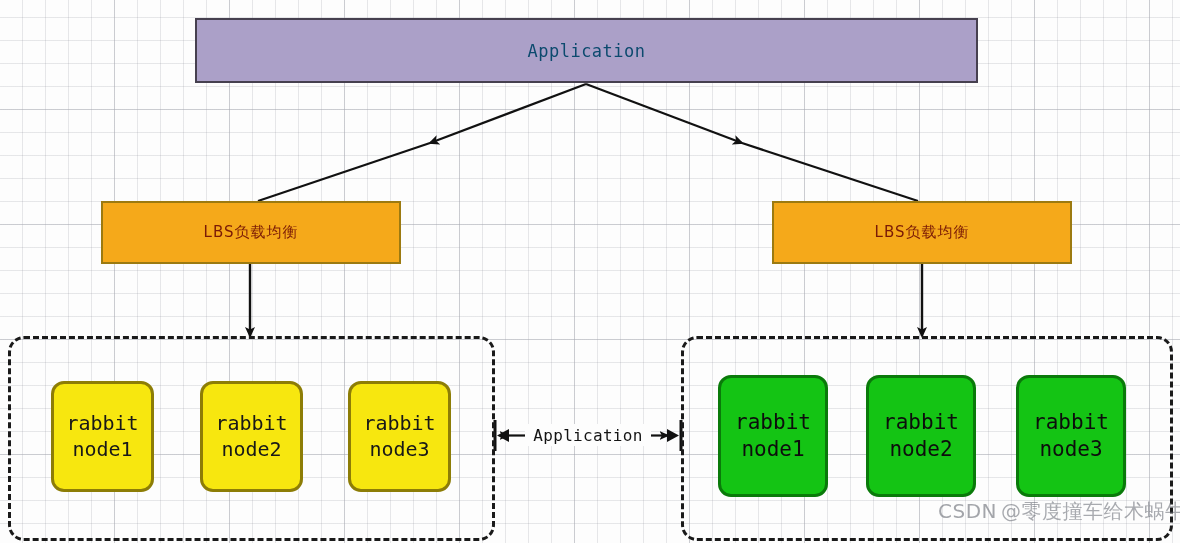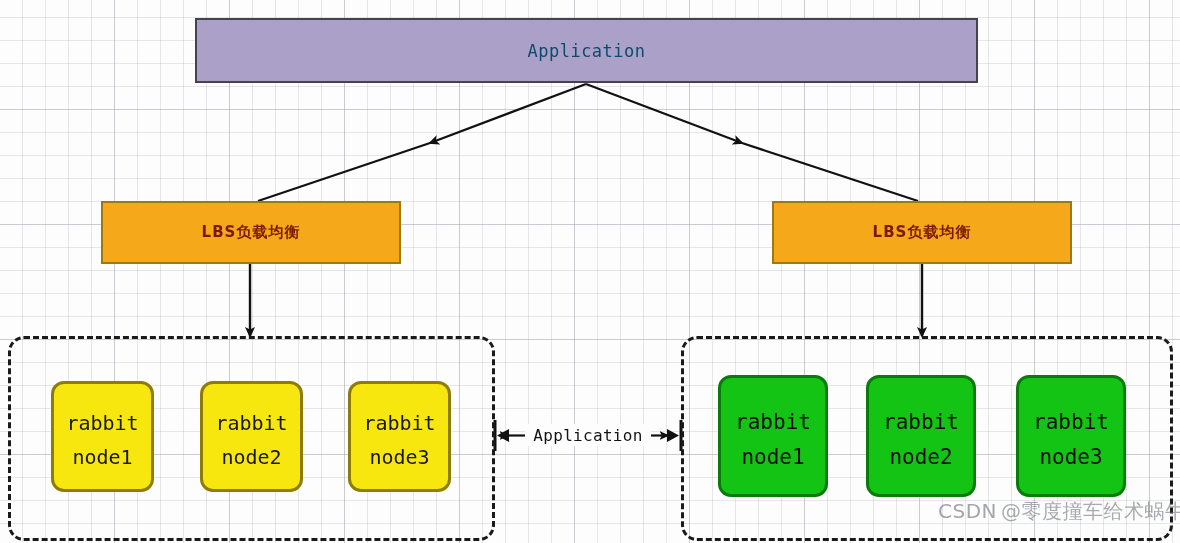--- a/index.html
+++ b/index.html
@@ -44,21 +44,21 @@
     position:absolute;top:201px;width:300px;height:63px;
     background:#f5a91a;
     border:2px solid #9c7a10;
     box-sizing:border-box;
     display:flex;align-items:center;justify-content:center;
   }
   .lbs-box.left{left:101px;}
   .lbs-box.right{left:772px;}
   .lbs-label{
     font-family:"DejaVu Sans", sans-serif;
-    font-size:15px;font-weight:bold;color:#7a1a06;letter-spacing:1px;
+    font-size:15px;font-weight:normal;color:#7a1a06;letter-spacing:1px;
   }
 
   
   .cluster{
     position:absolute;top:336px;height:205px;
     border:3px dashed #1a1a1a;
     border-radius:16px;
     box-sizing:border-box;
   }
   .cluster.left{left:8px;width:487px;}
@@ -66,21 +66,21 @@
 
   
   .node{
     position:absolute;
     box-sizing:border-box;
     display:flex;flex-direction:column;
     align-items:center;justify-content:center;
     font-family:"DejaVu Sans Mono", monospace;
     line-height:1.28;
   }
-  .node .l1,.node .l2{display:block;margin-top:8px;}
+  .node .l1,.node .l2{display:block;}
 
   .node.yellow{
     top:381px;width:103px;height:111px;
     background:#f7e70f;
     border:3px solid #8d7d06;
     border-radius:13px;
     font-size:20px;color:#181818;
   }
   .node.green{
     top:375px;width:110px;height:122px;

